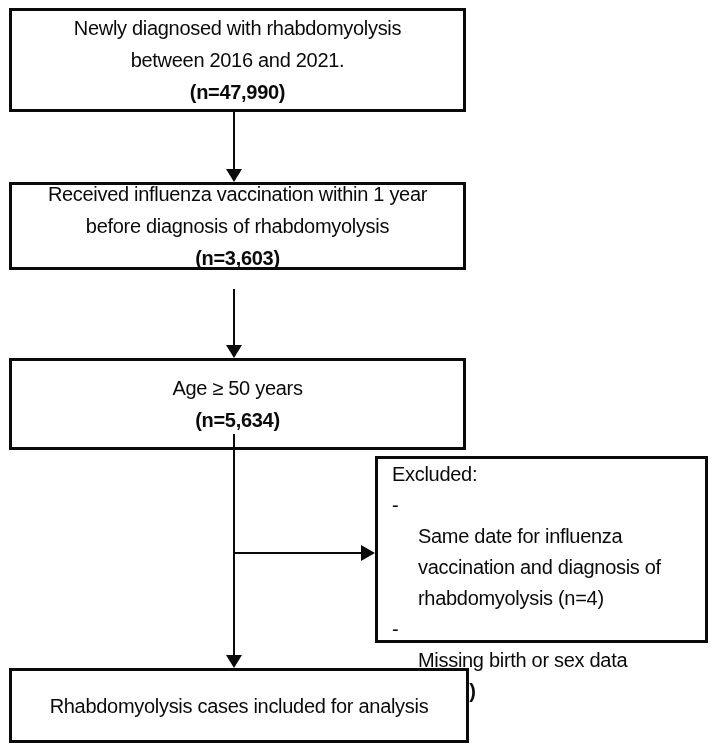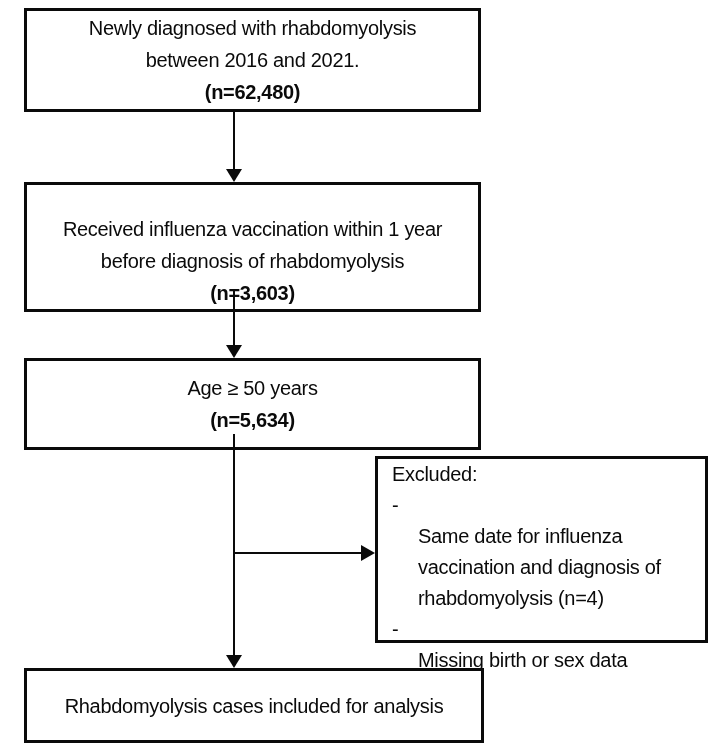--- a/index.html
+++ b/index.html
@@ -17,32 +17,32 @@
     letter-spacing: -0.3px;
     overflow: hidden;
   }
   .box {
     position: absolute;
     box-sizing: border-box;
     border: 3px solid #0a0a0a;
     background: #ffffff;
   }
   .main {
-    left: 24px;
+    left: 9px;
     width: 457px;
     display: flex;
     flex-direction: column;
     justify-content: center;
     align-items: center;
     text-align: center;
     font-size: 20px;
     line-height: 32px;
   }
   .b1 { top: 8px;   height: 104px; }
-  .b2 { top: 182px; height: 130px; justify-content: flex-end; }
+  .b2 { top: 182px; height: 88px; }
   .b3 { top: 358px; height: 92px;  }
   .b5 { top: 668px; height: 75px; width: 460px; }
   .lines { white-space: pre-line; }
   .count { font-weight: bold; }
   .excluded {
     left: 375px;
     top: 456px;
     width: 333px;
     height: 187px;
     font-size: 20px;
@@ -96,21 +96,21 @@
   }
 </style>
 </head>
 <body>
 
 <div class="canvas">
 
   <div class="box main b1">
     <div class="lines">Newly diagnosed with rhabdomyolysis
 between 2016 and 2021.</div>
-    <div class="count">(n=62,480)</div>
+    <div class="count">(n=47,990)</div>
   </div>
 
   <div class="vline" style="left:233px; top:112px; height:58px;"></div>
   <div class="head-down" style="left:226px; top:169px;"></div>
 
   <div class="box main b2">
     <div class="lines">Received influenza vaccination within 1 year
 before diagnosis of rhabdomyolysis</div>
     <div class="count">(n=3,603)</div>
   </div>

